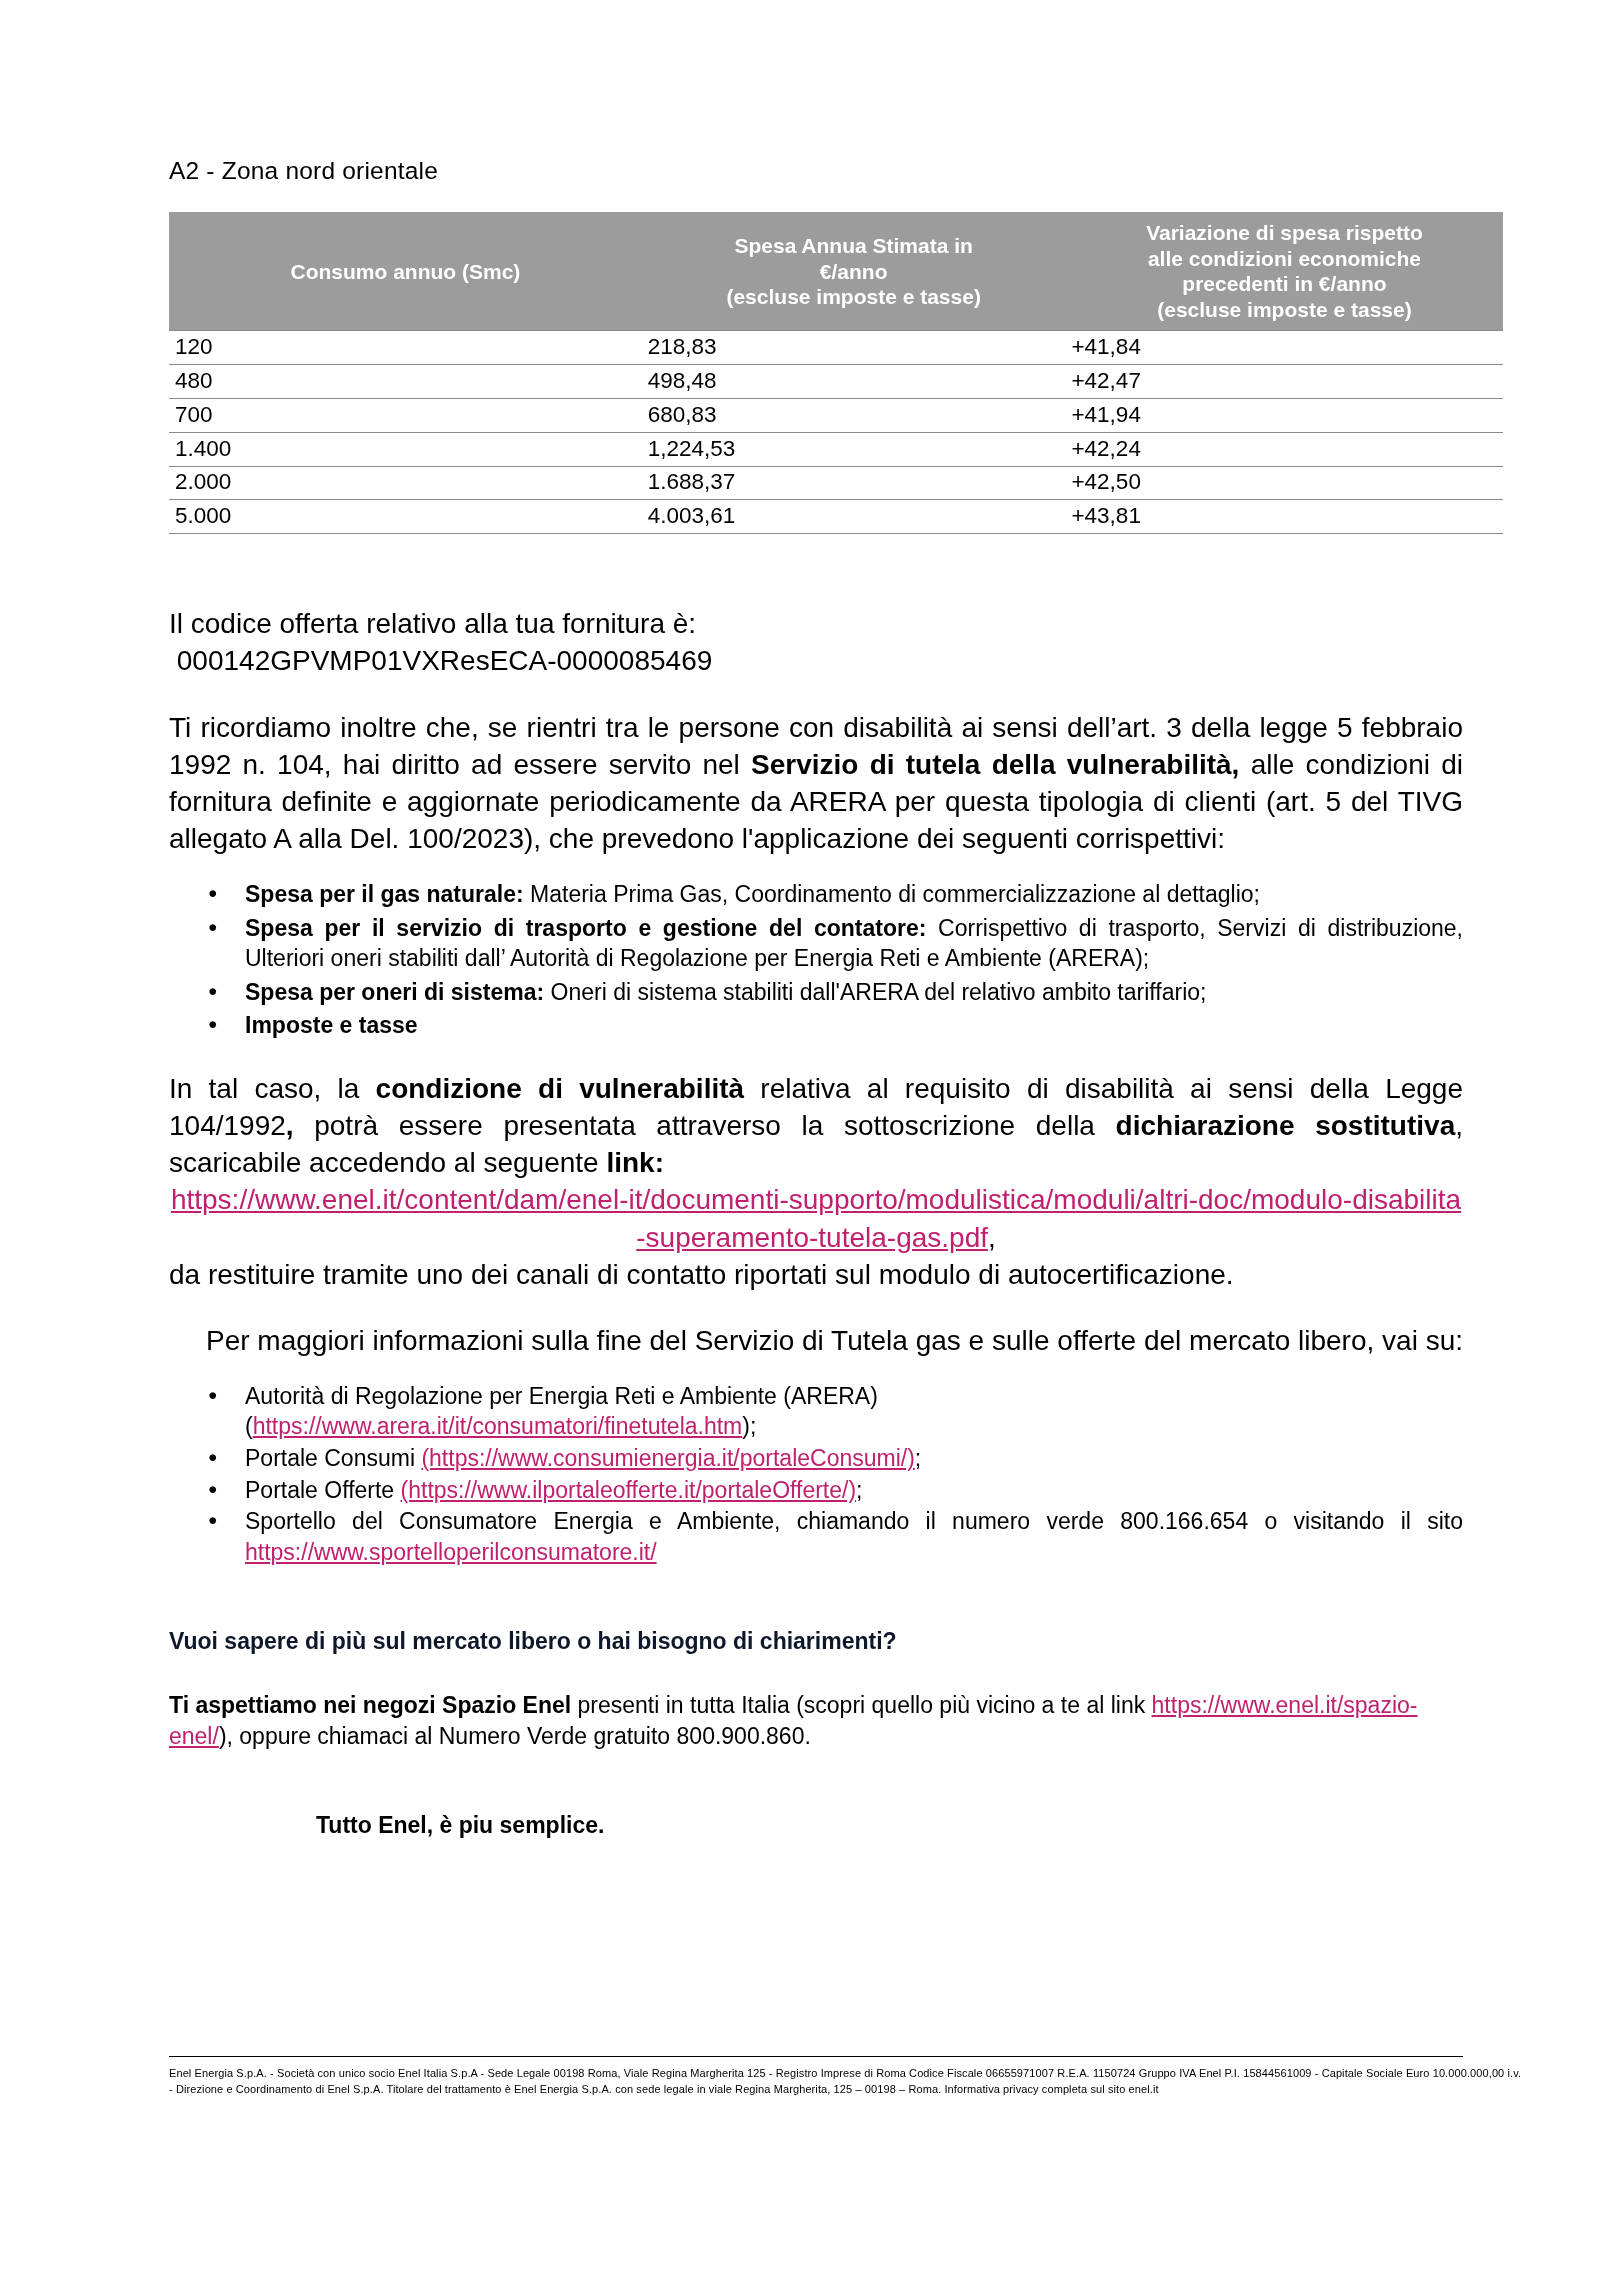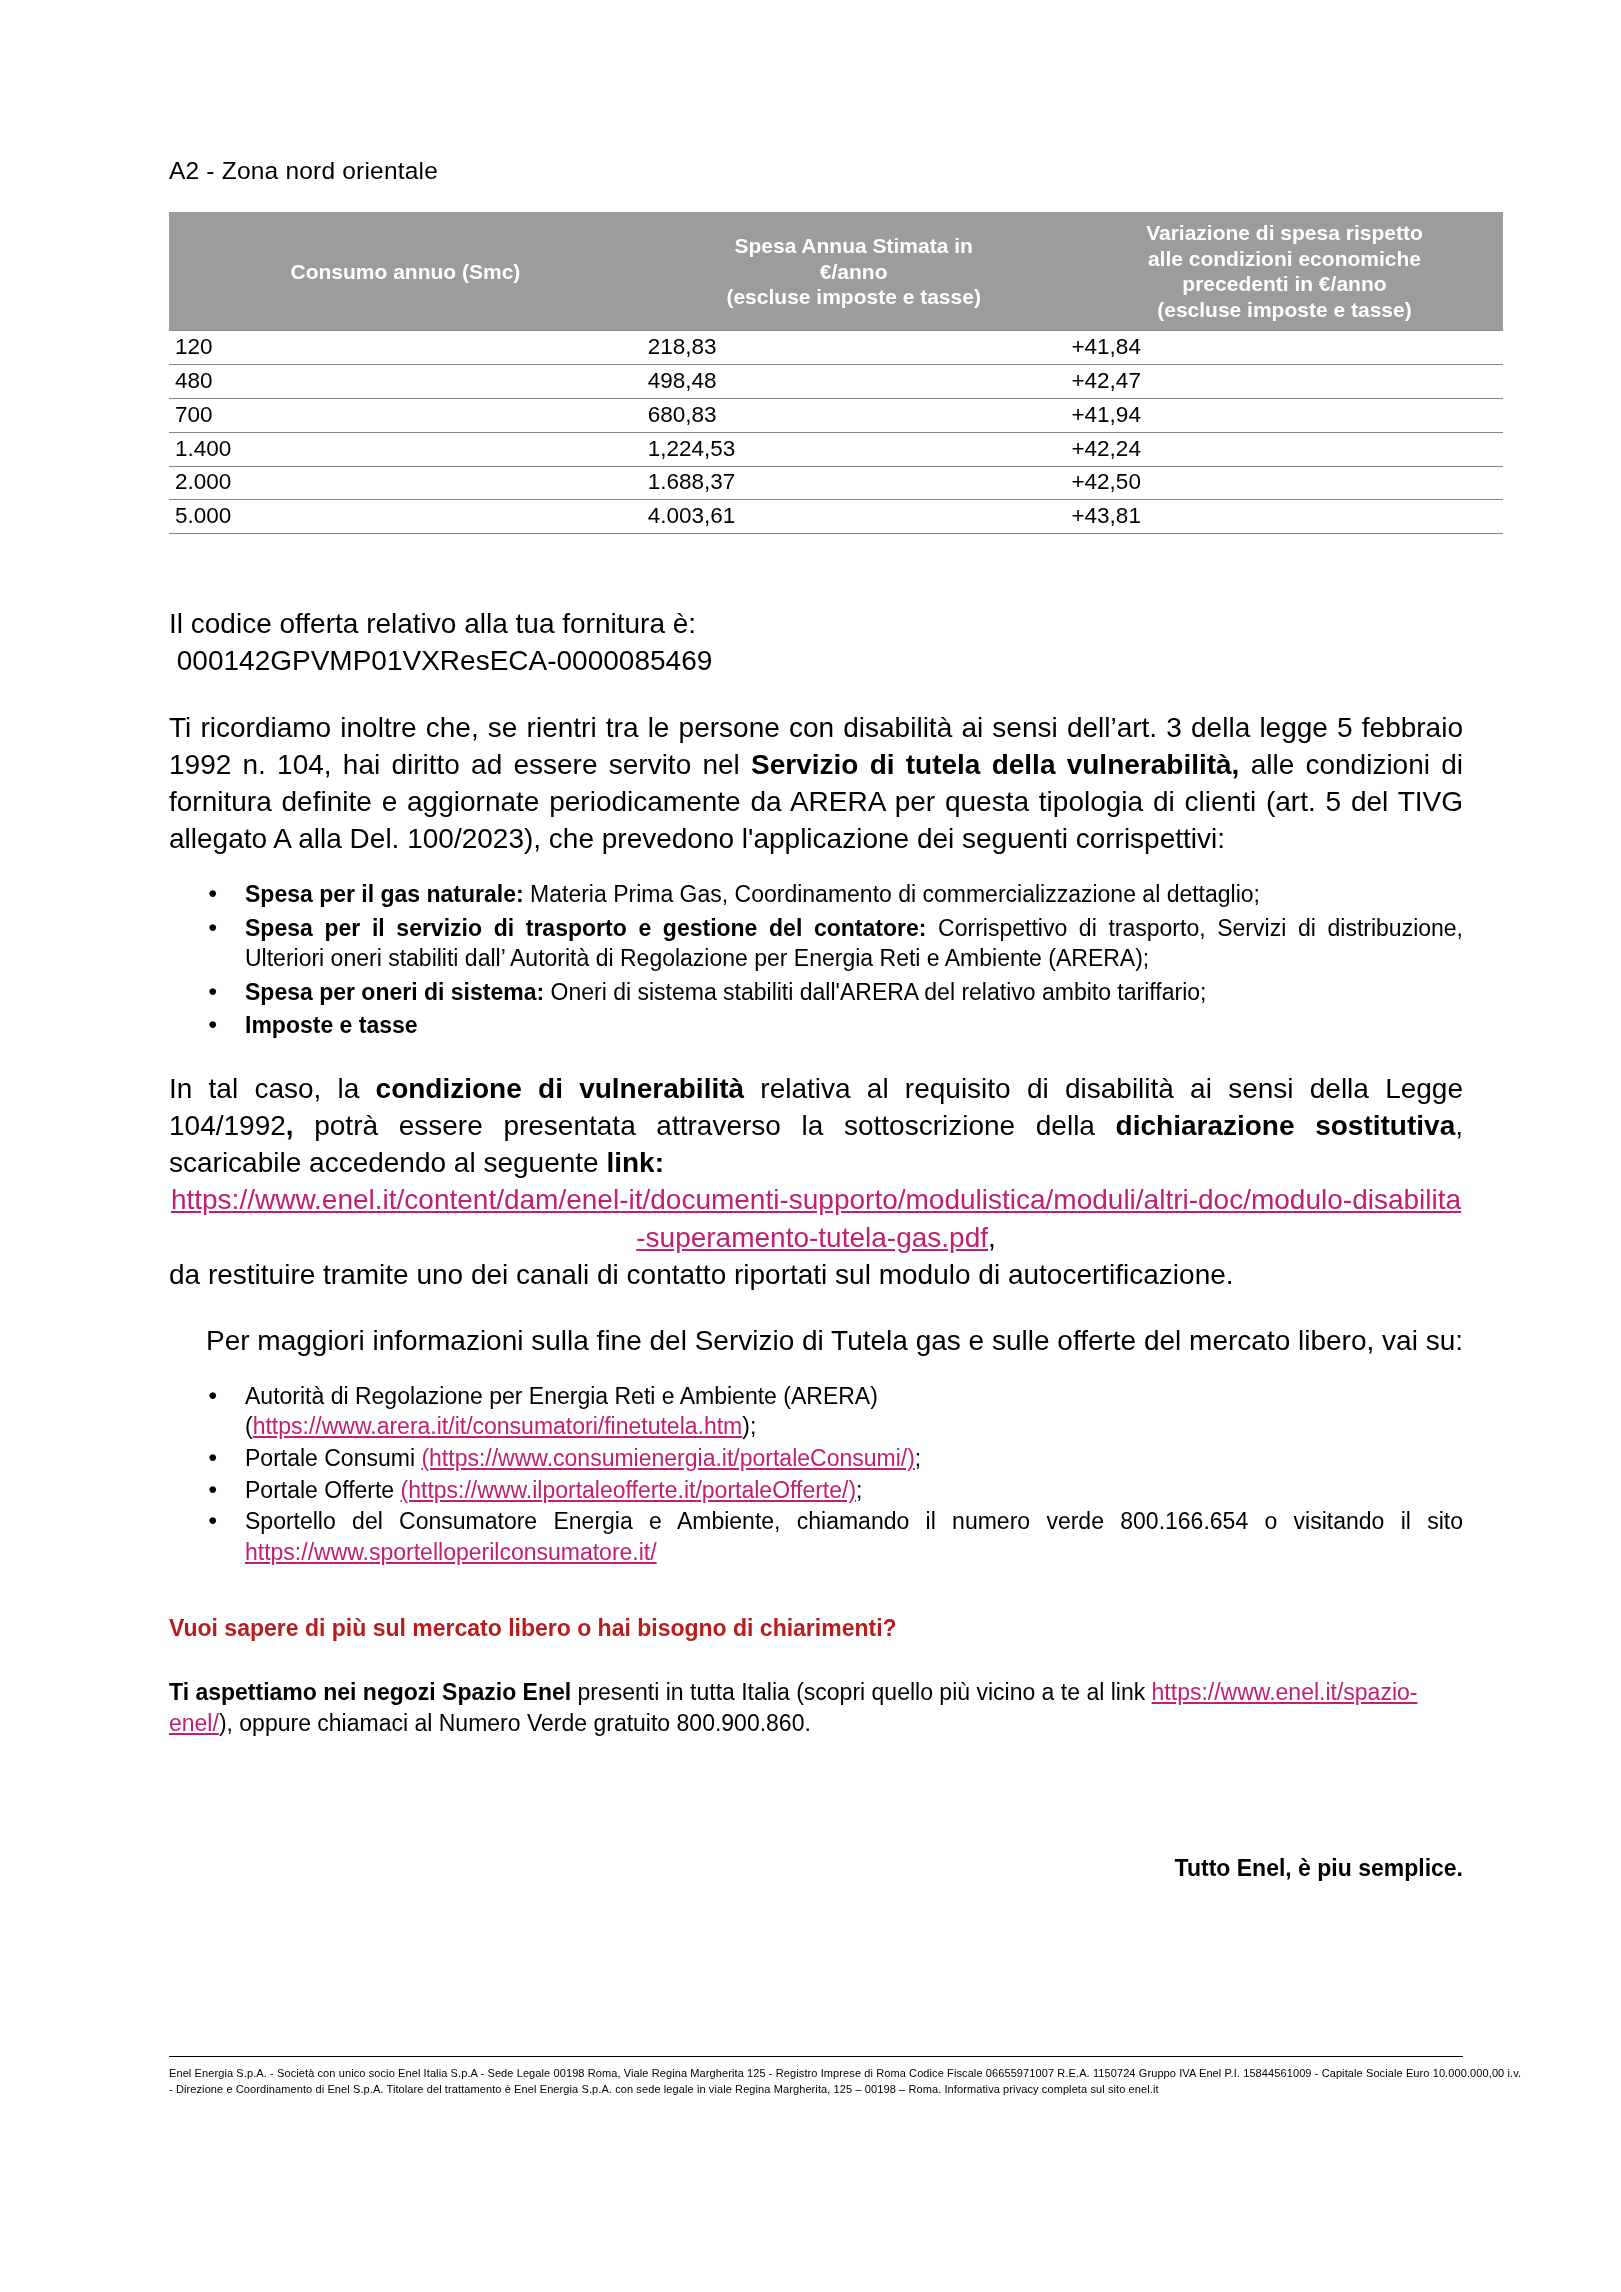--- a/index.html
+++ b/index.html
@@ -104,33 +104,33 @@
     line-height: 1.9;
   }
   ul.bullets.tight li { margin-bottom: 1px; }
   b { font-weight: bold; }
   a.link {
     color: #c0206e;
     text-decoration: underline;
   }
   .linkline { word-break: break-all; }
   .magenta-head {
-    color: #b91c1c;
+    color: #0f172a;
     font-weight: bold;
     font-size: 23px;
-    margin-top: 48px;
+    margin-top: 61px;
   }
   .closing {
     margin-top: 35px;
     font-size: 23px;
     line-height: 1.33;
   }
   .signature {
-    margin-top: 116px;
-    text-align: right;
+    margin-top: 60px;
+    text-align: left;
     font-size: 23px;
     font-weight: bold;
     padding-left: 147px;
   }
   
   .footer-rule {
     position: absolute;
     left: 169px;
     top: 2056px;
     width: 1294px;

